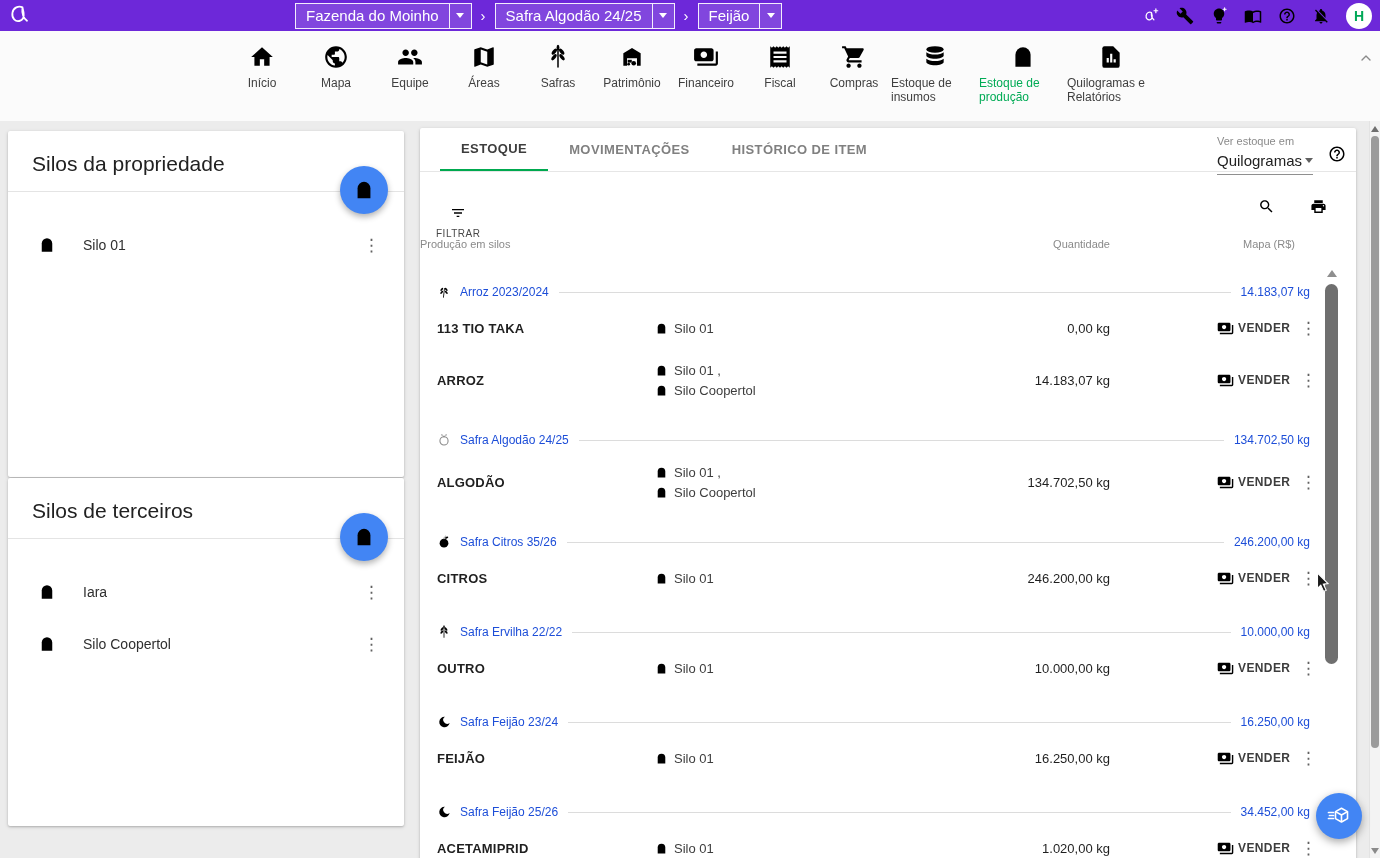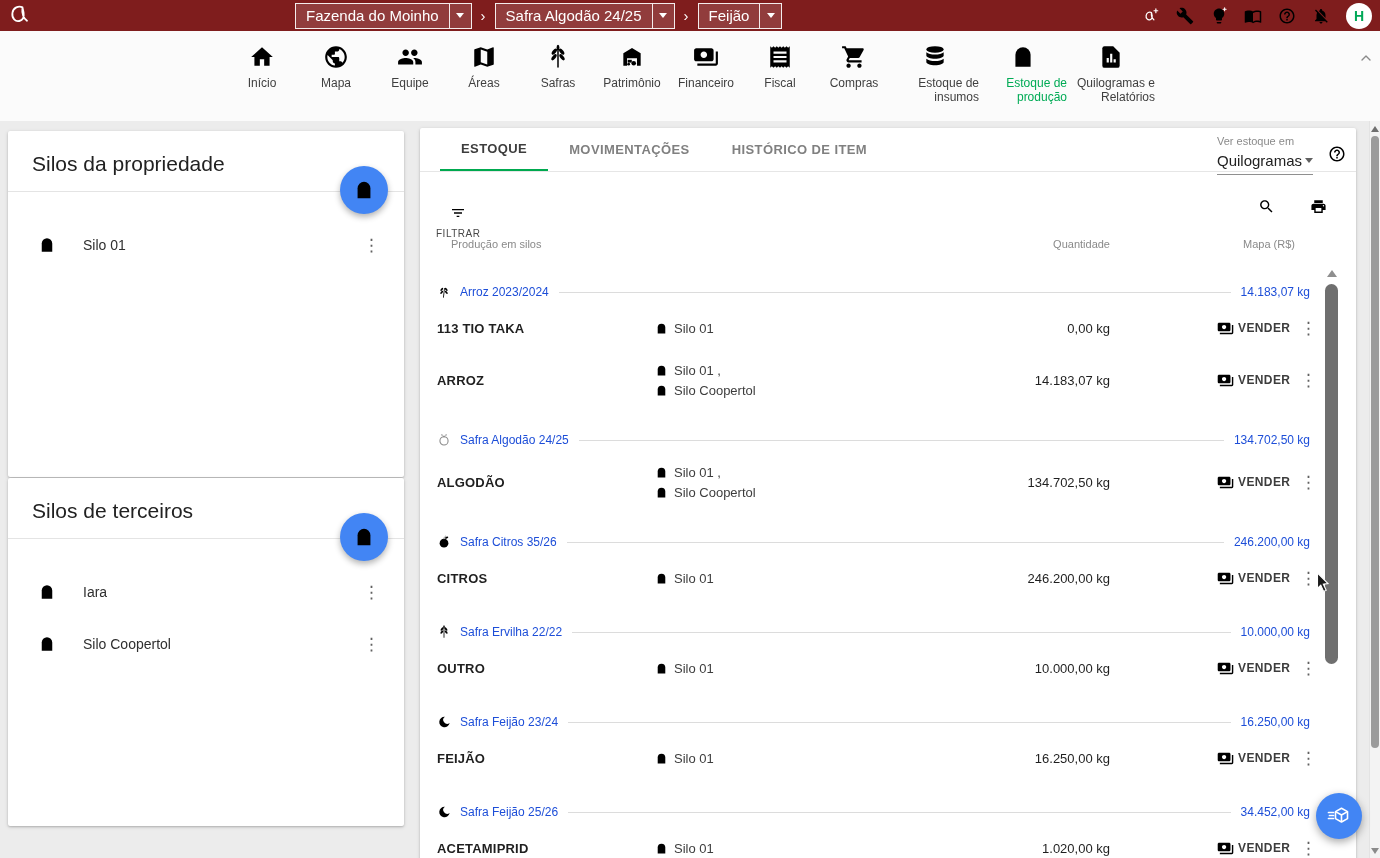--- a/index.html
+++ b/index.html
@@ -1,20 +1,20 @@
 <!DOCTYPE html>
 <html><head>
 <meta charset="utf-8">
 <style>
   * { margin:0; padding:0; box-sizing:border-box; }
   html,body { width:1380px; height:858px; overflow:hidden; background:#ececec;
     font-family:"Liberation Sans", sans-serif; position:relative; }
 
   
-  .topbar { position:absolute; top:0; left:0; width:1380px; height:31px; background:#7f1d1d;
+  .topbar { position:absolute; top:0; left:0; width:1380px; height:31px; background:#6d28d9;
     display:flex; align-items:center; z-index:30; }
   .logo { position:absolute; left:8px; top:3px; color:#fff; }
   .crumbs { position:absolute; left:295px; top:2px; display:flex; align-items:center; height:27px; }
   .bc-select { display:flex; align-items:stretch; height:26px; border:1px solid rgba(255,255,255,.9);
     background:rgba(255,255,255,.14); color:#fff; cursor:pointer; }
   .bc-label { display:flex; align-items:center; padding:0 10px; font-size:15px; white-space:nowrap; }
   .bc-arrow { display:flex; align-items:center; justify-content:center; width:22px;
     border-left:1px solid rgba(255,255,255,.9); }
   .caret-w { width:0; height:0; border-left:4px solid transparent; border-right:4px solid transparent;
     border-top:5px solid #fff; }
@@ -24,21 +24,21 @@
   .avatar { width:26px; height:26px; border-radius:50%; background:#fff; color:#00a857; font-weight:bold;
     font-size:14px; display:flex; align-items:center; justify-content:center; cursor:pointer; }
 
   
   .nav { position:absolute; top:31px; left:0; width:1380px; height:90px; background:#fbfbfb; z-index:20;
     display:flex; justify-content:center; padding-top:13px; }
   .nav-item { width:74px; display:flex; flex-direction:column; align-items:center; gap:7px;
     cursor:pointer; color:#5f5f5f; }
   .nav-item.wide { width:88px; }
   .nav-ico { width:26px; height:26px; }
-  .nav-label { font-size:12px; color:#3f3f3f; text-align:right; line-height:1.15; }
+  .nav-label { font-size:12px; color:#3f3f3f; text-align:left; line-height:1.15; }
   .nav-item.active, .nav-item.active .nav-label { color:#00ab55; }
   .nav-collapse { position:absolute; right:6px; top:19px; width:16px; height:16px; color:#8a8a8a; cursor:pointer; }
 
   
   .card { position:absolute; background:#fff; border-radius:2px;
     box-shadow:0 1px 2px rgba(0,0,0,.18), 0 1px 4px rgba(0,0,0,.12); }
   .card-left { left:8px; width:396px; }
   #card-prop { top:131px; height:346px; }
   #card-third { top:478px; height:348px; }
   .card-title { font-size:21px; color:#212121; padding:21px 24px 15px; }
@@ -69,21 +69,21 @@
   .help-ico { position:absolute; top:17px; left:908px; width:18px; height:18px; color:#757575; cursor:pointer; }
 
   .filter-btn { position:absolute; top:77px; left:16px; display:flex; align-items:center; gap:7px;
     font-size:10px; color:#474747; letter-spacing:.5px; cursor:pointer; background:none; border:none;
     font-family:inherit;flex-direction:column; }
   .filter-ico { width:16px; height:16px; color:#5f5f5f; }
   .tool-ico { position:absolute; top:70px; width:17px; height:17px; color:#5a5a5a; cursor:pointer; }
   #search-ico { left:838px; } #print-ico { left:890px; }
 
   .col-head { position:absolute; top:110px; font-size:11px; color:#8a8a8a; }
-  .ch-prod { left:31px; }
+  .ch-prod { left:0; }
   .ch-qty { left:475px; width:215px; text-align:right; }
   .ch-val { left:775px; width:100px; text-align:right; }
 
   .list { position:absolute; left:0; right:31px; top:140px; bottom:0; padding-left:17px; overflow:hidden; }
   .ghead { display:flex; align-items:center; height:24px; margin-top:20px; padding-right:15px;
     color:#1d4ed8; font-size:12px; }
   .ghead.first { margin-top:12px; }
   .gico { width:14px; height:14px; color:#8a8a8a; margin-right:9px; flex:none; }
   .gline { flex:1; height:1px; background:#dcdcdc; margin:0 10px; }
   .gtotal { white-space:nowrap; }

